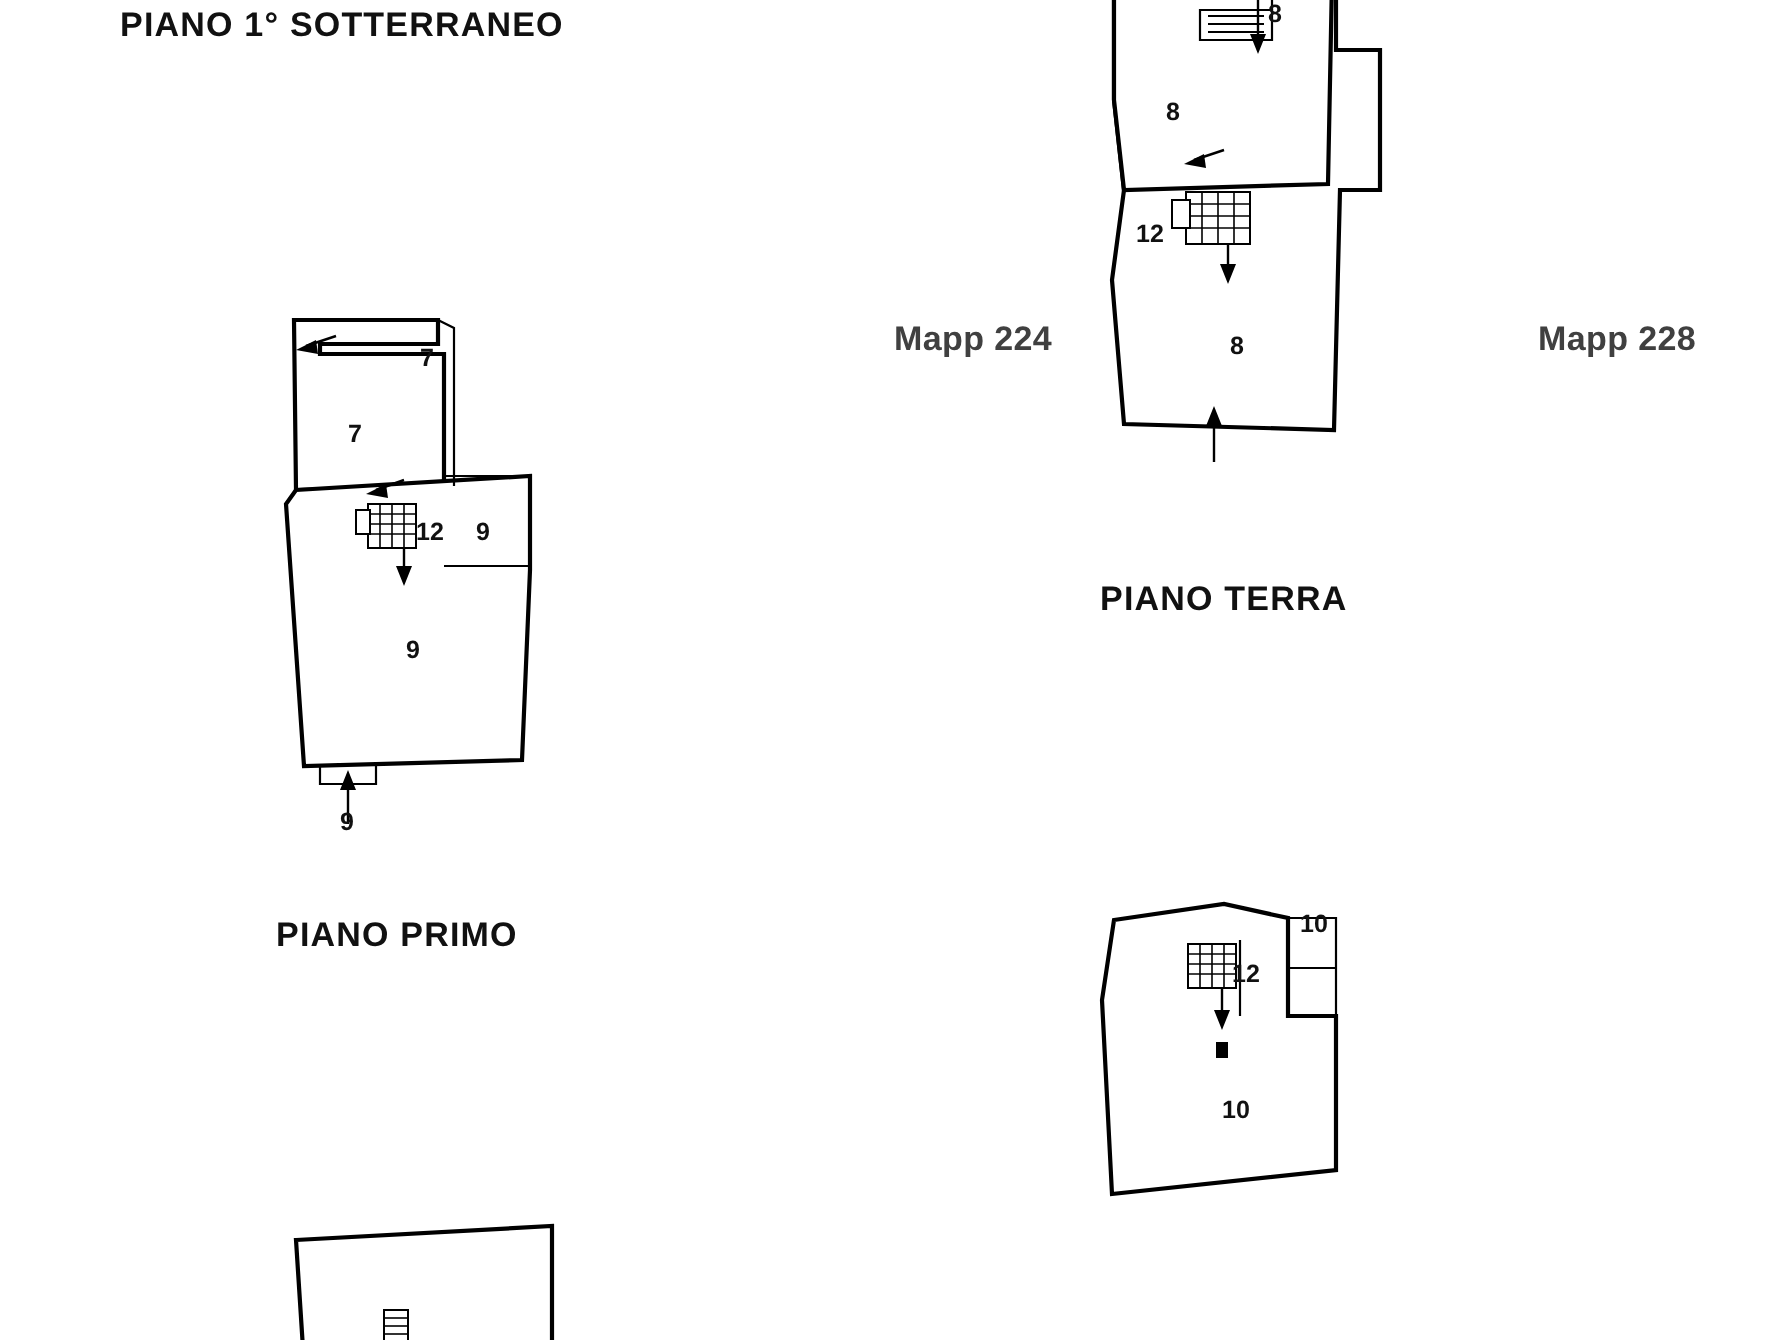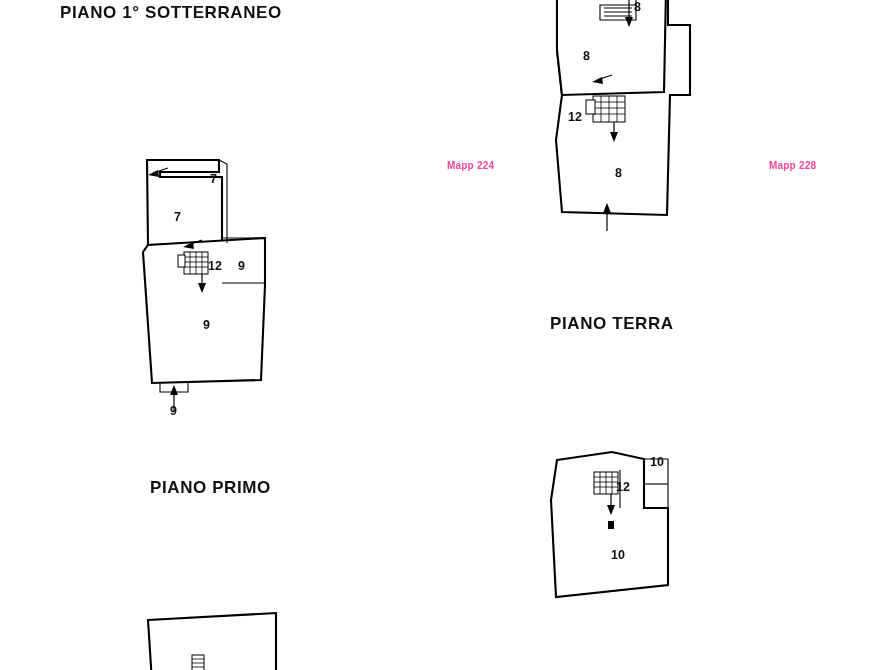--- a/index.html
+++ b/index.html
@@ -27,24 +27,24 @@
     font-family: "Liberation Sans", sans-serif;
     font-size: 17px;
     font-weight: 600;
     letter-spacing: 0.6px;
     color: #111111;
     white-space: nowrap;
   }
   .mapp-label {
     position: absolute;
     font-family: "Liberation Sans", sans-serif;
-    font-size: 10px;
+    font-size: 17px;
     font-weight: 600;
     letter-spacing: 0.2px;
-    color: #ec4899;
+    color: #404040;
     white-space: nowrap;
   }
   .room-num {
     position: absolute;
     font-family: "Liberation Sans", sans-serif;
     font-size: 12.5px;
     font-weight: 600;
     color: #111111;
     white-space: nowrap;
   }
@@ -187,22 +187,22 @@
       <path class="outline" d="M148,620 L276,613 L276,680 L152,682 Z"></path>
       <rect class="hatch-box" x="192" y="655" width="12" height="16"></rect>
       <line class="hatch-line" x1="192" y1="659" x2="204" y2="659"></line>
       <line class="hatch-line" x1="192" y1="663" x2="204" y2="663"></line>
       <line class="hatch-line" x1="192" y1="667" x2="204" y2="667"></line>
     </g>
 
   </svg>
 
   <div class="floor-title" style="left:60px; top:3px;">PIANO 1° SOTTERRANEO</div>
-  <div class="floor-title" style="left:550px; top:314px;">PIANO TERRA</div>
-  <div class="floor-title" style="left:138px; top:478px;margin-left:12px;">PIANO PRIMO</div>
+  <div class="floor-title" style="left:550px; top:290px;">PIANO TERRA</div>
+  <div class="floor-title" style="left:138px; top:458px;">PIANO PRIMO</div>
 
   <div class="mapp-label" style="left:447px; top:160px;">Mapp 224</div>
   <div class="mapp-label" style="left:729px; top:160px;padding-left:40px;">Mapp 228</div>
 
   <div class="room-num" style="left:634px; top:0px;">8</div>
   <div class="room-num" style="left:583px; top:49px;">8</div>
   <div class="room-num" style="left:568px; top:110px;">12</div>
   <div class="room-num" style="left:615px; top:166px;">8</div>
   <div class="room-num" style="left:210px; top:172px;">7</div>
   <div class="room-num" style="left:174px; top:210px;">7</div>

